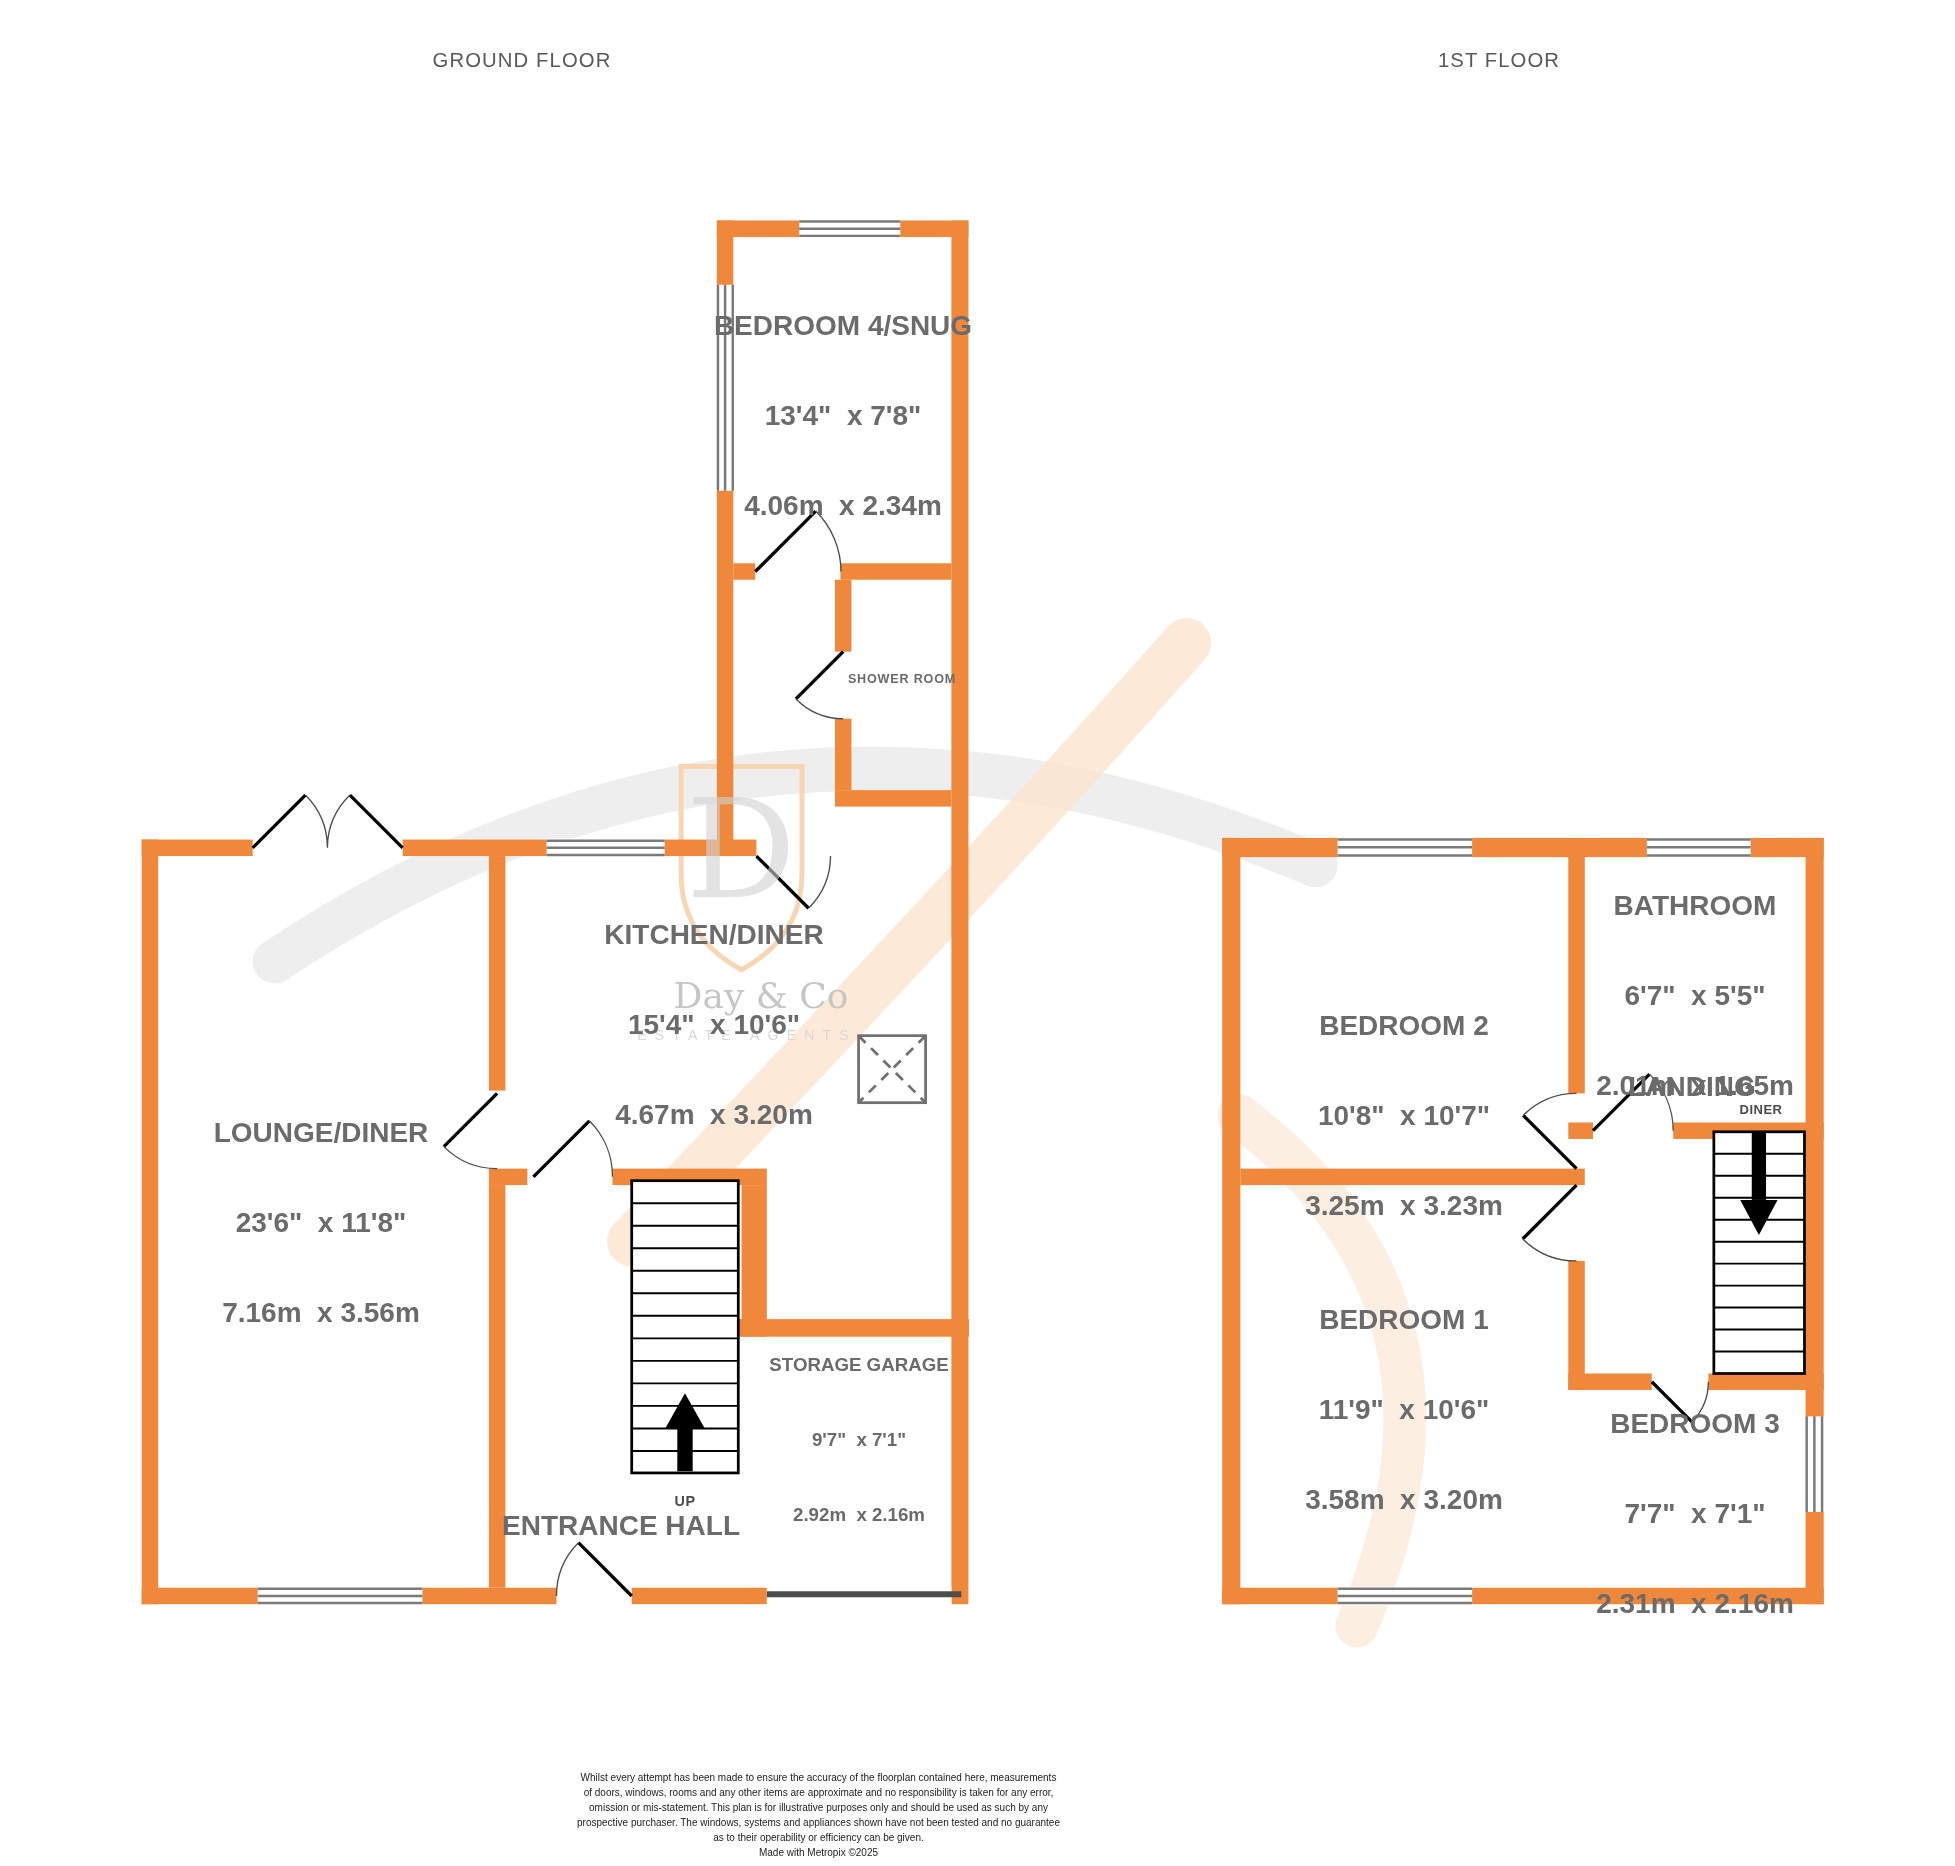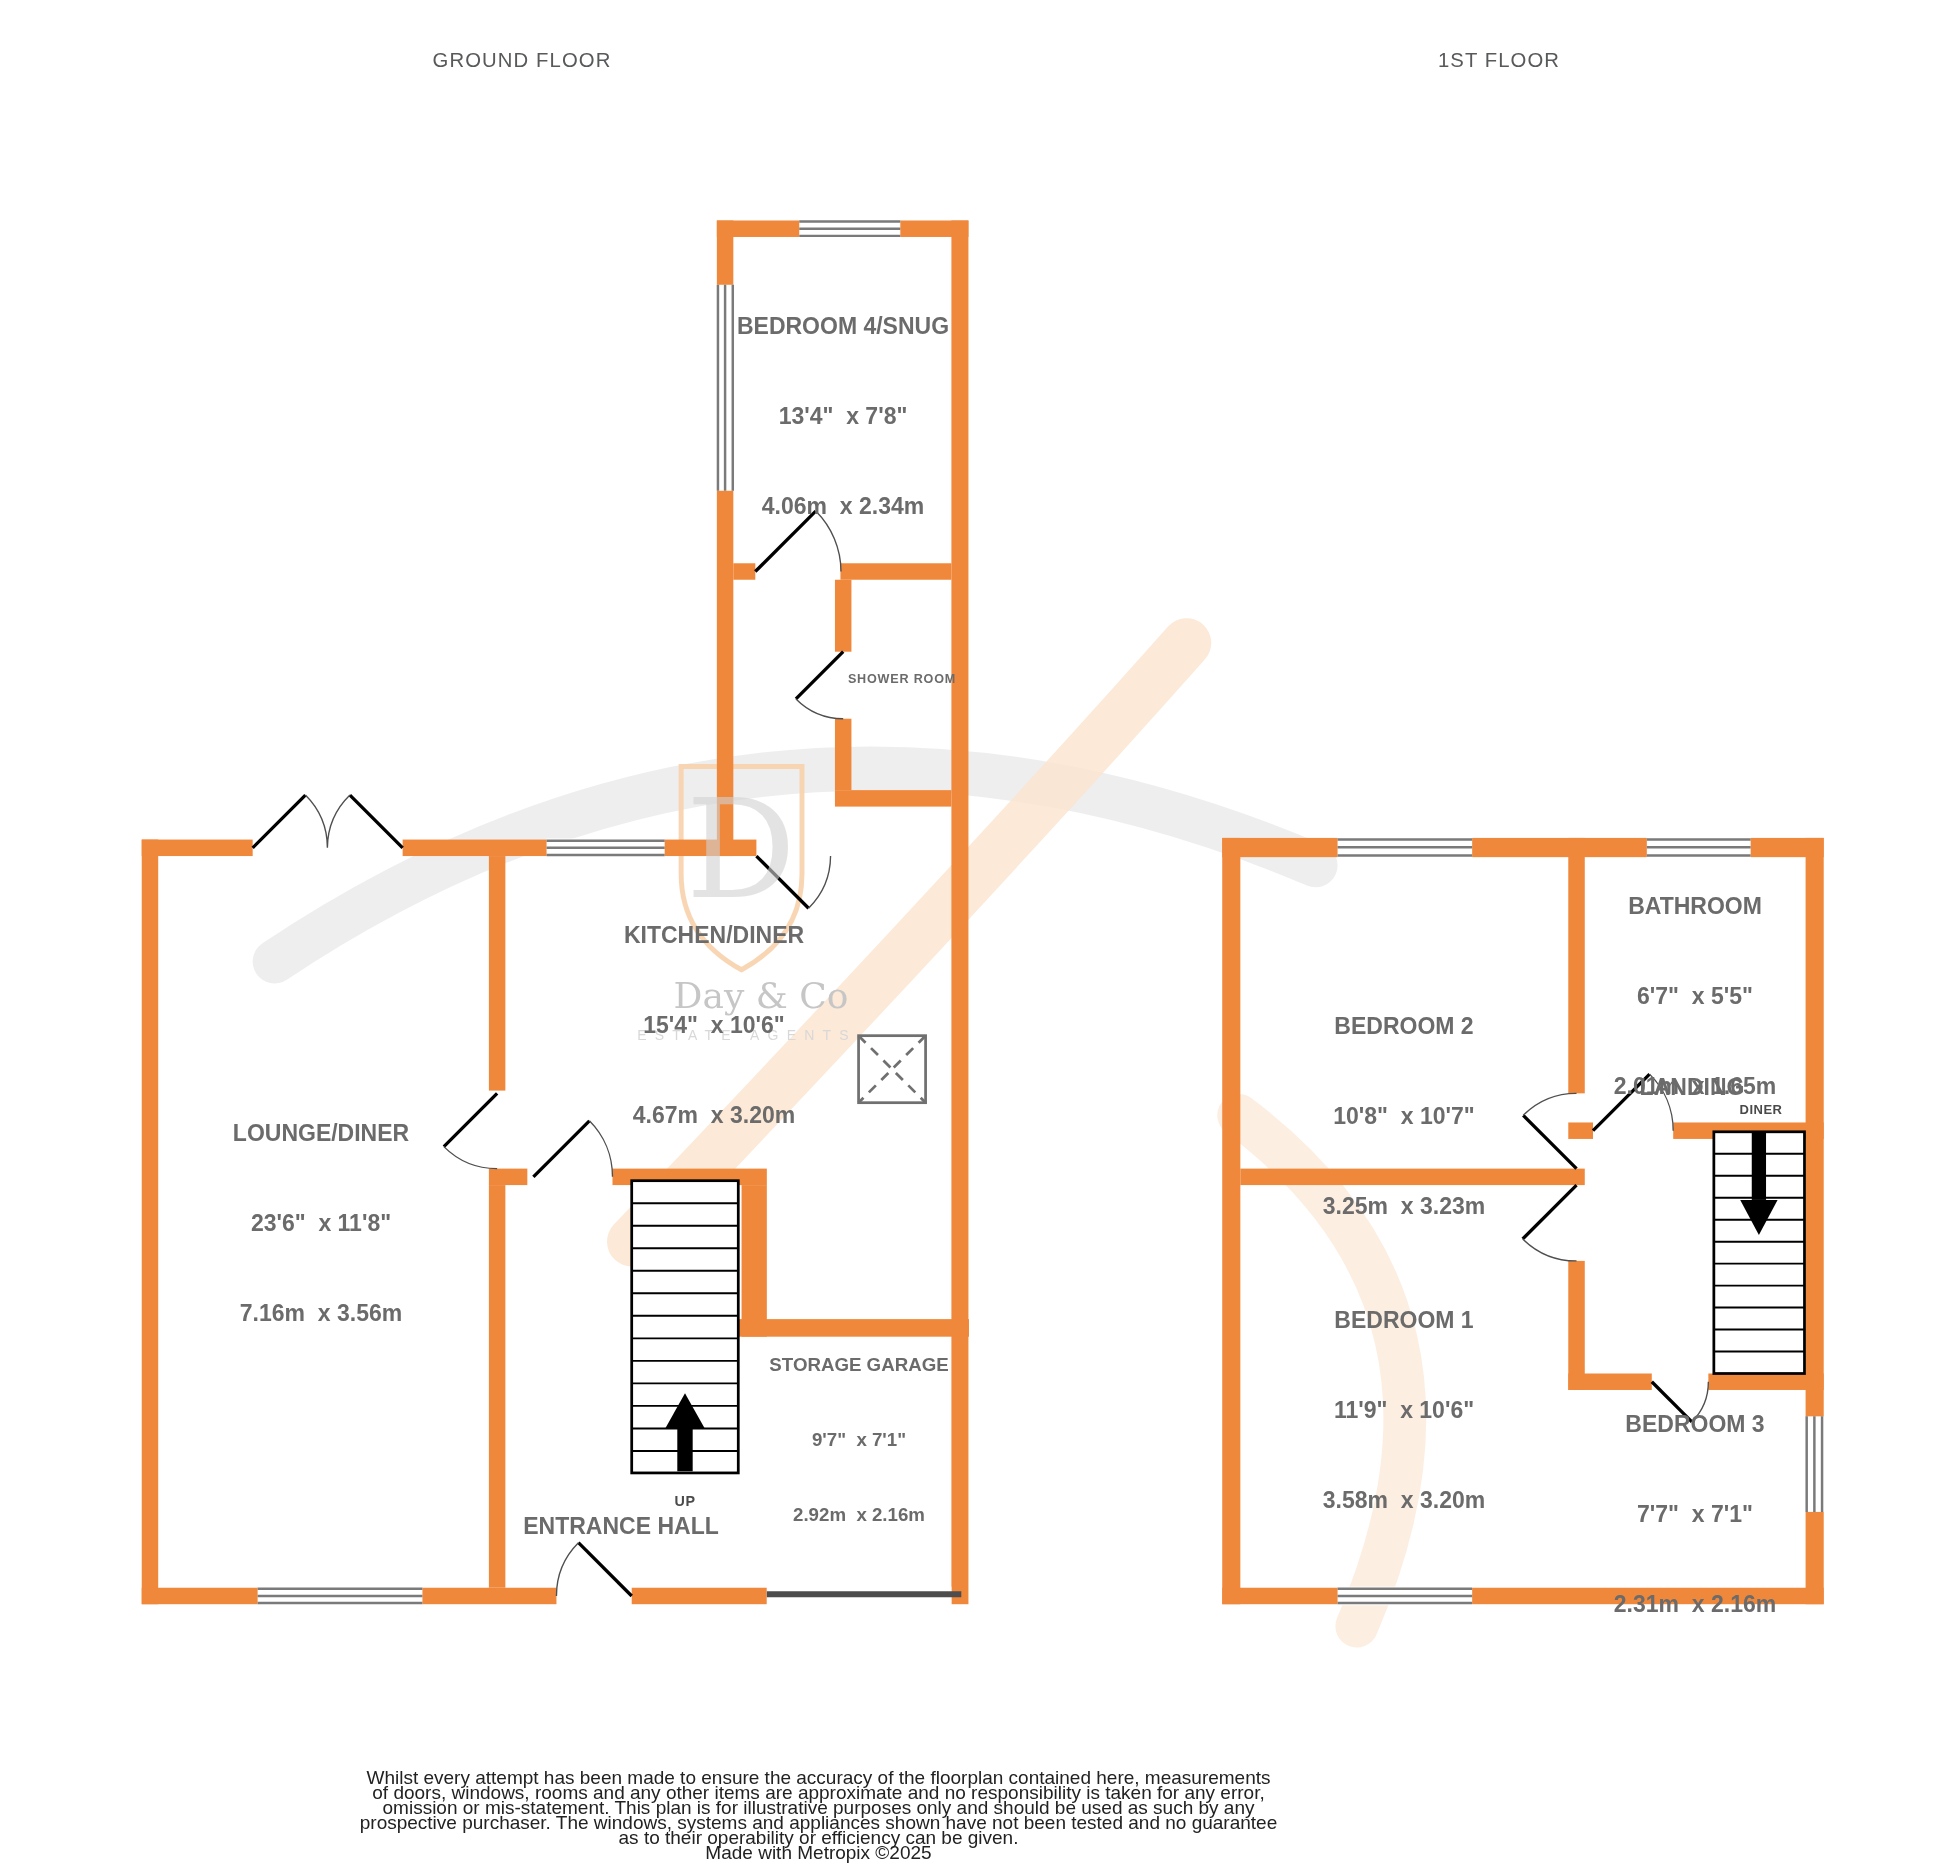--- a/index.html
+++ b/index.html
@@ -2,32 +2,32 @@
 <html style="font-size:8.8px"><head>
 <meta charset="utf-8">
 <style>
   html,body{margin:0;padding:0;background:#ffffff;}
   body{width:1955px;height:1867px;position:relative;font-family:"Liberation Sans",sans-serif;
        --wall:#F0883C; --win:#7A7A7A; --leaf:#000000; --arc:#4F4F4F;
        --room:#6B6B6B; --title:#58595B; --garagedoor:#4D4D4D;}
   #stage{position:absolute;left:0;top:0;width:1955px;height:1867px;overflow:hidden;}
   svg.plan{position:absolute;left:0;top:0;}
   .lbl{position:absolute;transform:translate(-50%,-50%);text-align:center;white-space:pre;
-       color:var(--room);font-weight:bold;line-height:30px;font-size:23px;}
+       color:var(--room);font-weight:bold;line-height:30px;font-size:28px;}
   .title{color:var(--title);font-weight:normal;font-size:20.3px;letter-spacing:1.1px;line-height:22px;}
   .small-room{font-size:18.7px;line-height:25px;}
   .tiny{font-size:12.6px;letter-spacing:0.8px;line-height:14.3px;}
   .updown{font-size:14.3px;letter-spacing:0.5px;color:#4A4A4A;font-weight:600;line-height:15.4px;}
   .wm-d{font-family:"DejaVu Serif","Liberation Serif",serif;font-weight:normal;
         font-size:137px;color:#D2D2D2;opacity:.6;line-height:137px;}
   .wm-name{font-family:"DejaVu Serif","Liberation Serif",serif;font-weight:normal;
         font-size:36px;color:#C6C6C6;line-height:38px;margin-left:20px;}
   .wm-tag{font-size:14px;letter-spacing:8.2px;color:#D8D8D8;font-weight:normal;line-height:13px;}
   .disclaimer{position:absolute;left:0;top:1770px;width:1637px;text-align:center;
-        color:#222222;font-size:19px;font-weight:normal;line-height:15px;}
+        color:#222222;font-size:10px;font-weight:normal;line-height:15px;}
   .disclaimer div{white-space:pre;}
 </style>
 </head>
 <body style="--wall: #F0883C; --win: #7A7A7A; --leaf: #000000; --arc: #4F4F4F; --room: #6B6B6B; --title: #58595B; --garagedoor: #4D4D4D;">
 
 <div id="stage">
 
   <svg class="plan" width="1955" height="1867" viewBox="0 0 3559 3398">
 
     <g fill="none" stroke-linecap="round">

